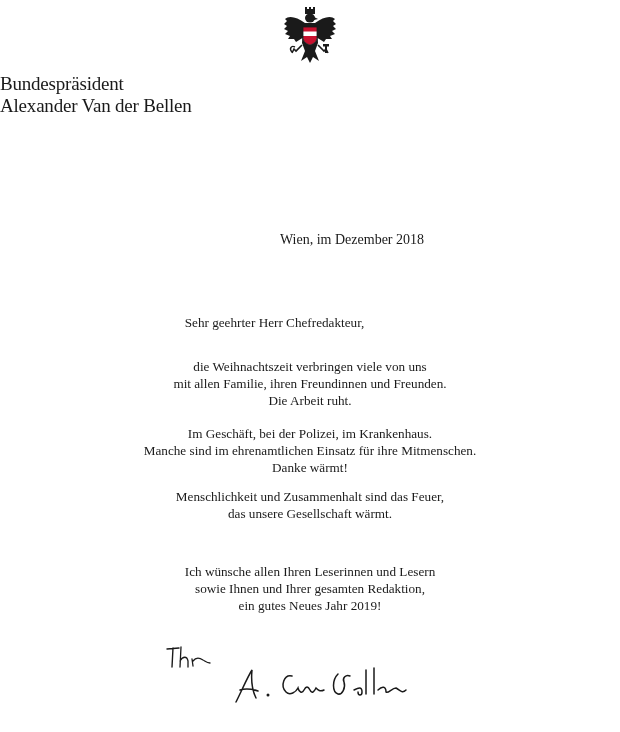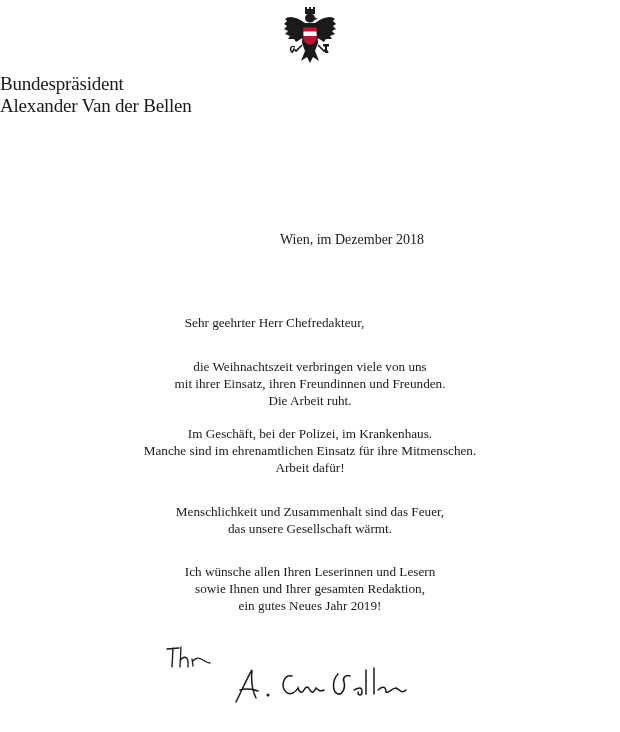--- a/index.html
+++ b/index.html
@@ -59,21 +59,21 @@
     .para {
       position: absolute;
       left: 0; width: 620px;
       text-align: center;
       font-size: 13.2px;
       line-height: 17.2px;
     }
     .para div { white-space: nowrap; }
     .p1 { top: 358px; }
     .p2 { top: 425px; }
-    .p3 { top: 503px; font-family: Liberation Serif, serif; }
+    .p3 { top: 488px; font-family: Liberation Serif, serif; }
     .p4 { top: 563px; }
     .closing {
       position: absolute;
       left: 163px;
       top: 643px;
       width: 50px;
       height: 30px;
     }
     .signature {
       position: absolute;
@@ -126,28 +126,28 @@
     <div>Bundespräsident</div>
     <div>Alexander Van der Bellen</div>
   </div>
 
   <div class="place-date">Wien, im Dezember 2018</div>
 
   <div class="salutation">Sehr geehrter Herr Chefredakteur,</div>
 
   <div class="para p1">
     <div>die Weihnachtszeit verbringen viele von uns</div>
-    <div>mit ihrer Einsatz, ihren Freundinnen und Freunden.</div>
+    <div>mit allen Familie, ihren Freundinnen und Freunden.</div>
     <div>Die Arbeit ruht.</div>
   </div>
 
   <div class="para p2">
     <div>Im Geschäft, bei der Polizei, im Krankenhaus.</div>
     <div>Manche sind im ehrenamtlichen Einsatz für ihre Mitmenschen.</div>
-    <div>Arbeit dafür!</div>
+    <div>Danke wärmt!</div>
   </div>
 
   <div class="para p3">
     <div>Menschlichkeit und Zusammenhalt sind das Feuer,</div>
     <div>das unsere Gesellschaft wärmt.</div>
   </div>
 
   <div class="para p4">
     <div>Ich wünsche allen Ihren Leserinnen und Lesern</div>
     <div>sowie Ihnen und Ihrer gesamten Redaktion,</div>

